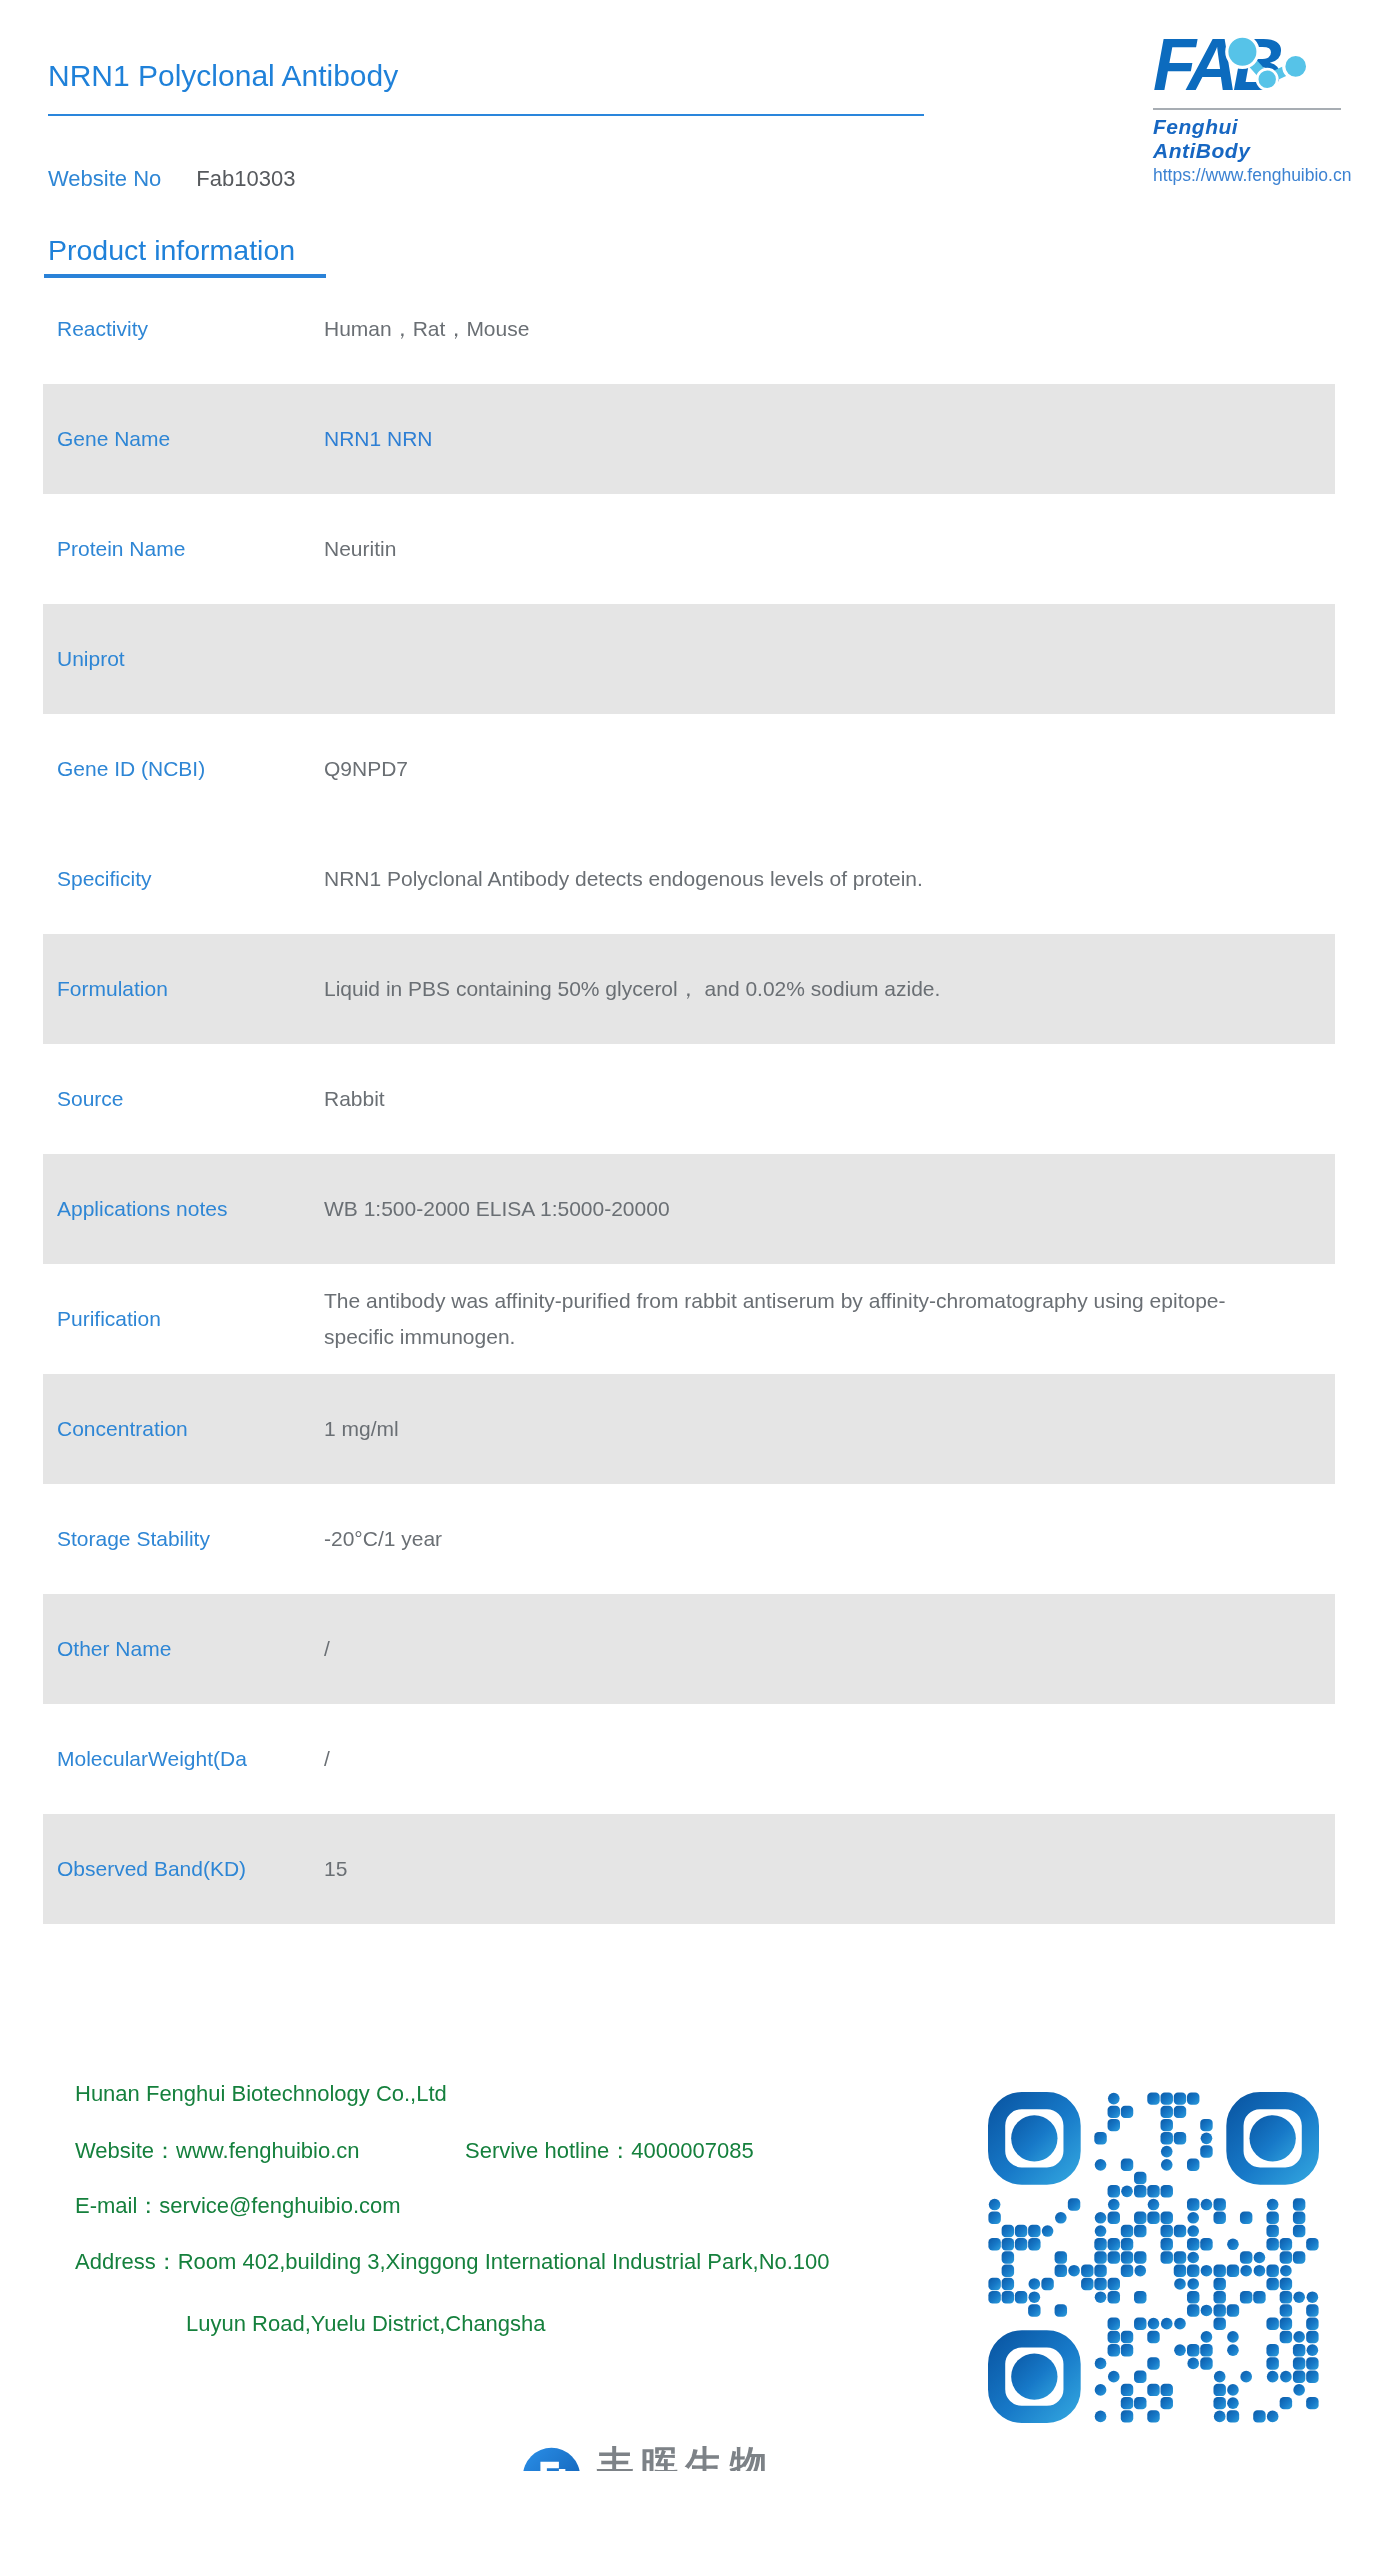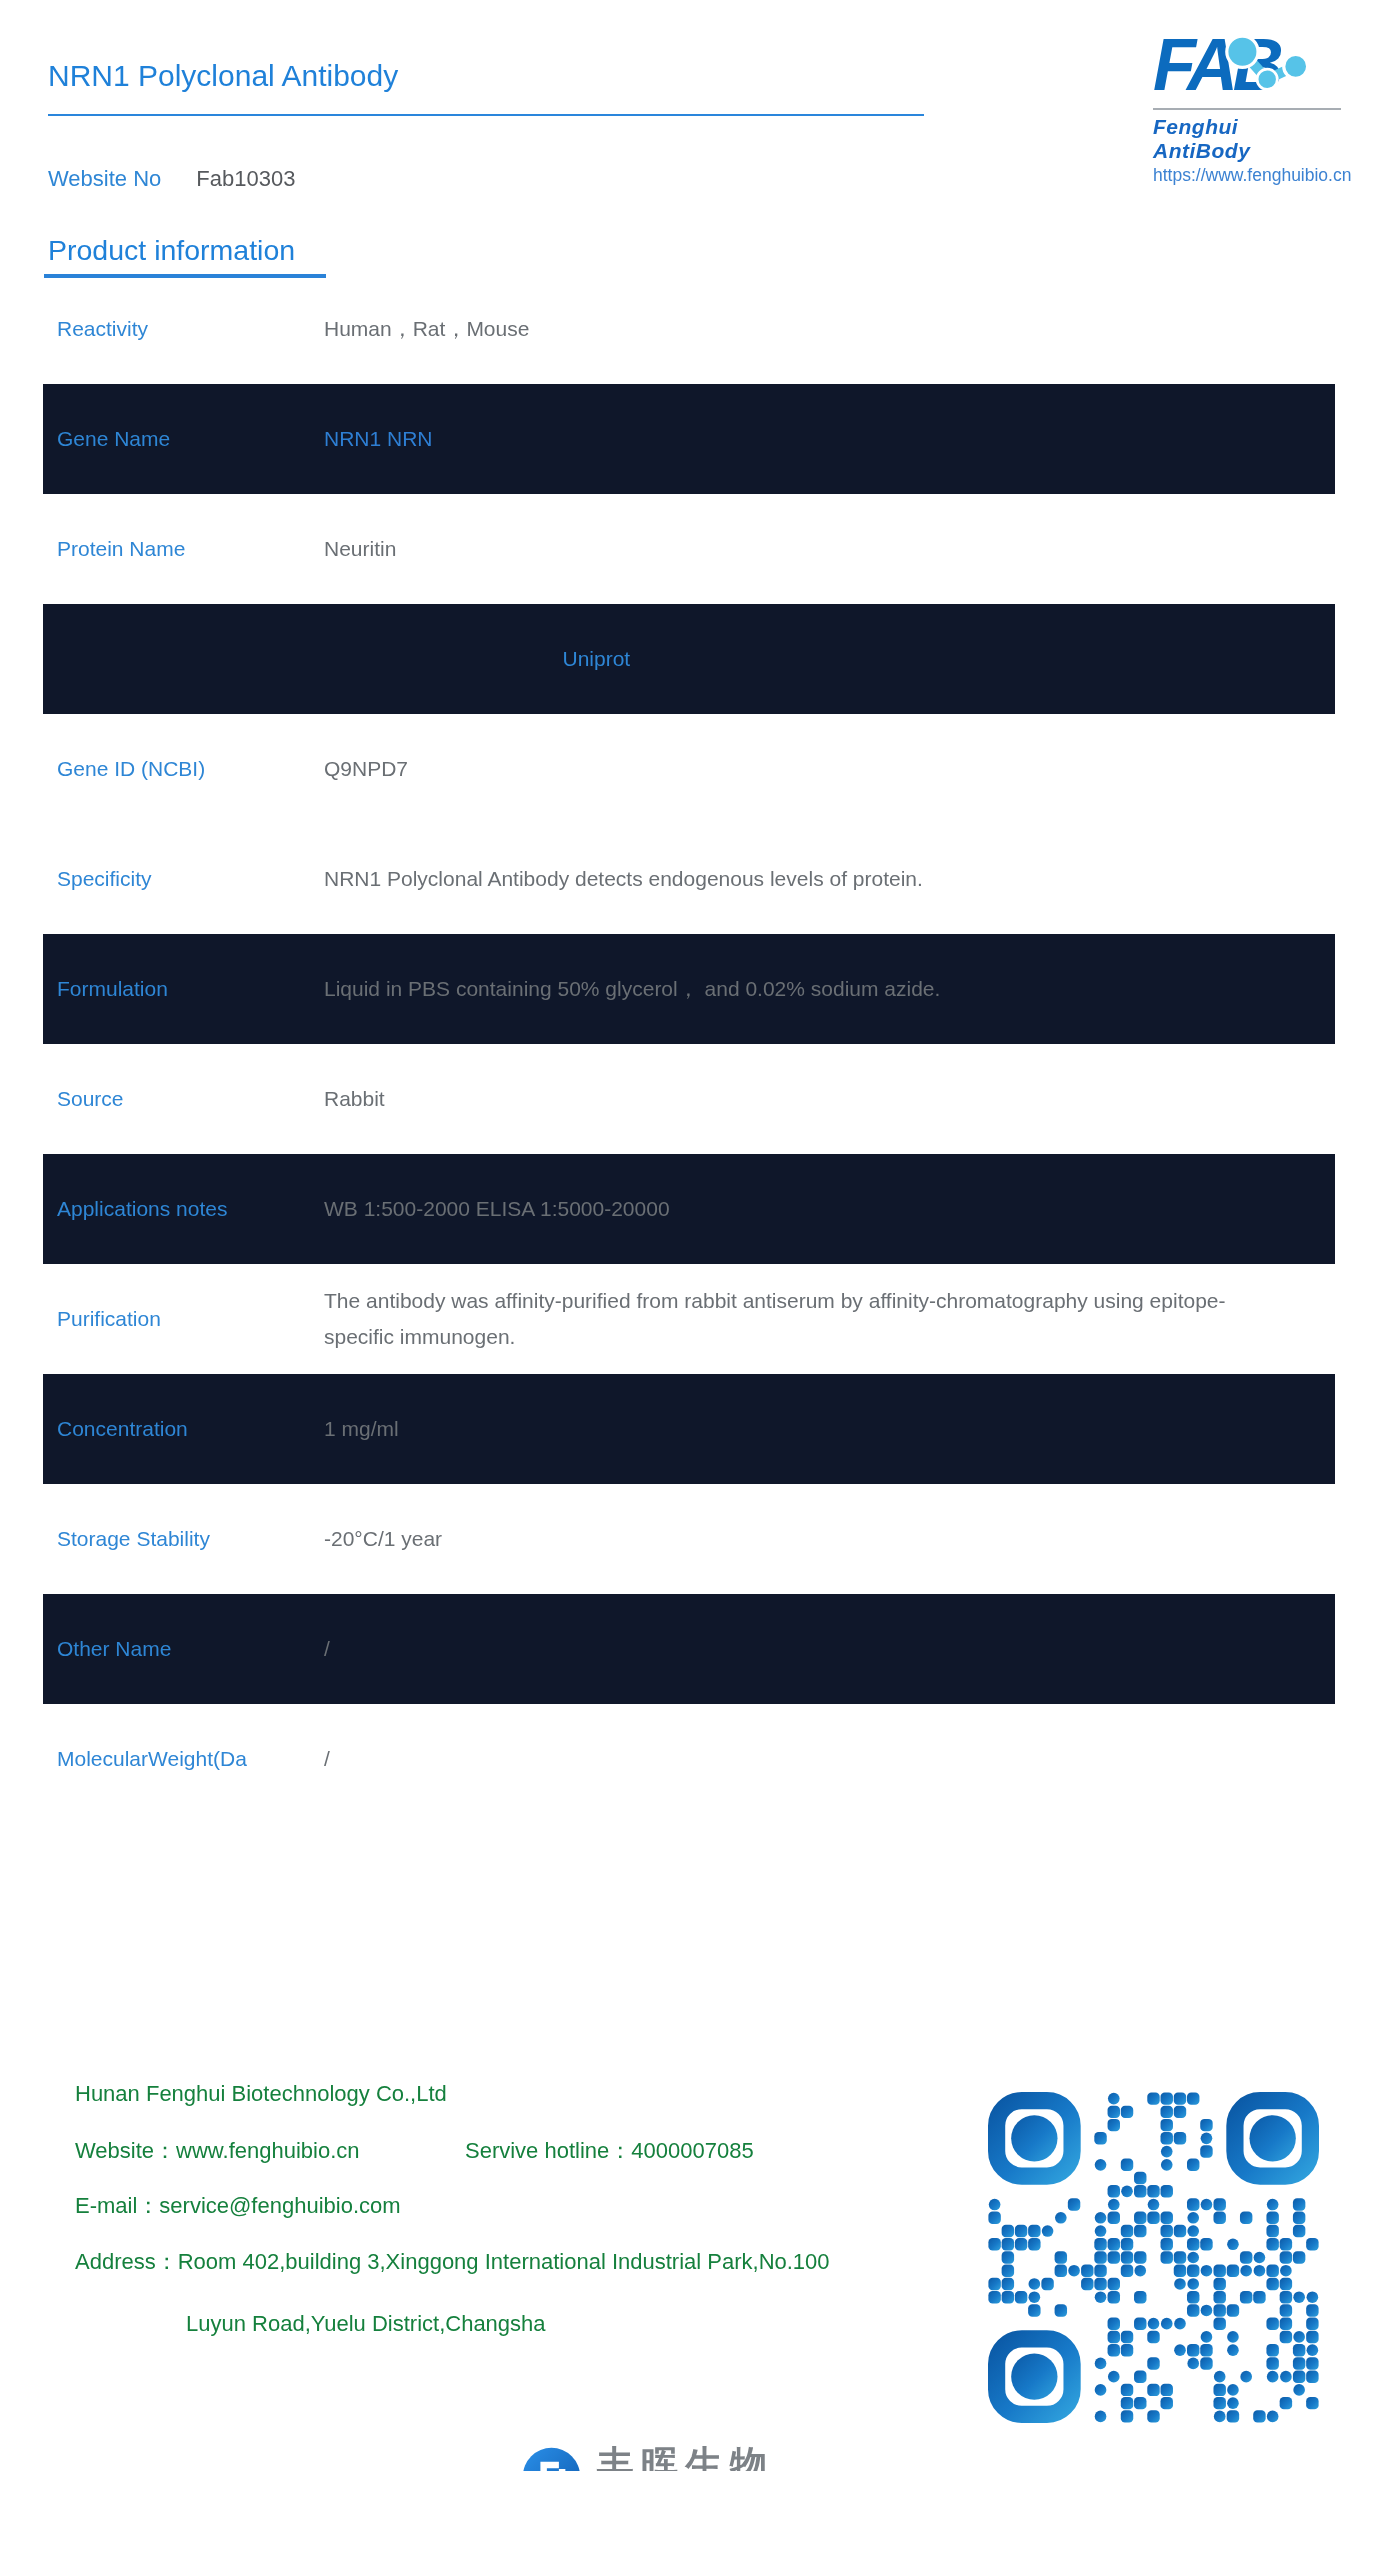--- a/index.html
+++ b/index.html
@@ -23,21 +23,21 @@
   .logo-url { margin-top:2px; font-size:17.5px; color:#3c82d2; }
   .catalog-row { position:absolute; left:48px; top:166px; font-size:22px; }
   .catalog-label { color:#2e86d5; }
   .catalog-value { color:#56595d; margin-left:35px; }
   
   .section-heading { position:absolute; left:48px; top:234px; font-size:28.5px; color:#1f81d9; }
   .section-rule { position:absolute; left:44px; top:274px; width:282px; height:3.7px; background:#2a82d8; }
   
   .info-table { position:absolute; left:43px; top:274px; width:1292px; }
   .info-row { display:flex; align-items:center; min-height:110px; padding-left:14px; }
-  .info-row.shaded { background:#0f172a;justify-content:center; }
+  .info-row.shaded { background:#e5e5e5; }
   .row-label { width:267px; flex:none; font-size:21px; color:#2e86d5; }
   .row-value { flex:1; font-size:21px; color:#6a6f74; line-height:36px; padding-right:64px; max-width:1012px; }
   .row-value.accent { color:#2e7fd4; }
   
   .footer-line { position:absolute; font-size:22px; color:#15803d; white-space:nowrap; }
   .f-company  { left:75px;  top:2081px; }
   .f-line2    { left:75px;  top:2136px; }
   .f-hotline  { position:absolute; left:390px; }
   .f-email    { left:75px;  top:2191px; }
   .f-address  { left:75px;  top:2247px; }
@@ -145,20 +145,24 @@
     <div class="info-row shaded">
       <div class="row-label">Other Name</div>
       <div class="row-value">/</div>
     </div>
 
     <div class="info-row">
       <div class="row-label">MolecularWeight(Da</div>
       <div class="row-value">/</div>
     </div>
 
+    <div class="info-row shaded">
+      <div class="row-label">Observed Band(KD)</div>
+      <div class="row-value">15</div>
+    </div>
   </div>
 
   <div class="footer-line f-company">Hunan Fenghui Biotechnology Co.,Ltd</div>
   <div class="footer-line f-line2">
     <span>Website：www.fenghuibio.cn</span>
     <span class="f-hotline">Servive hotline：4000007085</span>
   </div>
   <div class="footer-line f-email">E-mail：service@fenghuibio.com</div>
   <div class="footer-line f-address">Address：Room 402,building 3,Xinggong International Industrial Park,No.100</div>
   <div class="footer-line f-address2">Luyun Road,Yuelu District,Changsha</div>

